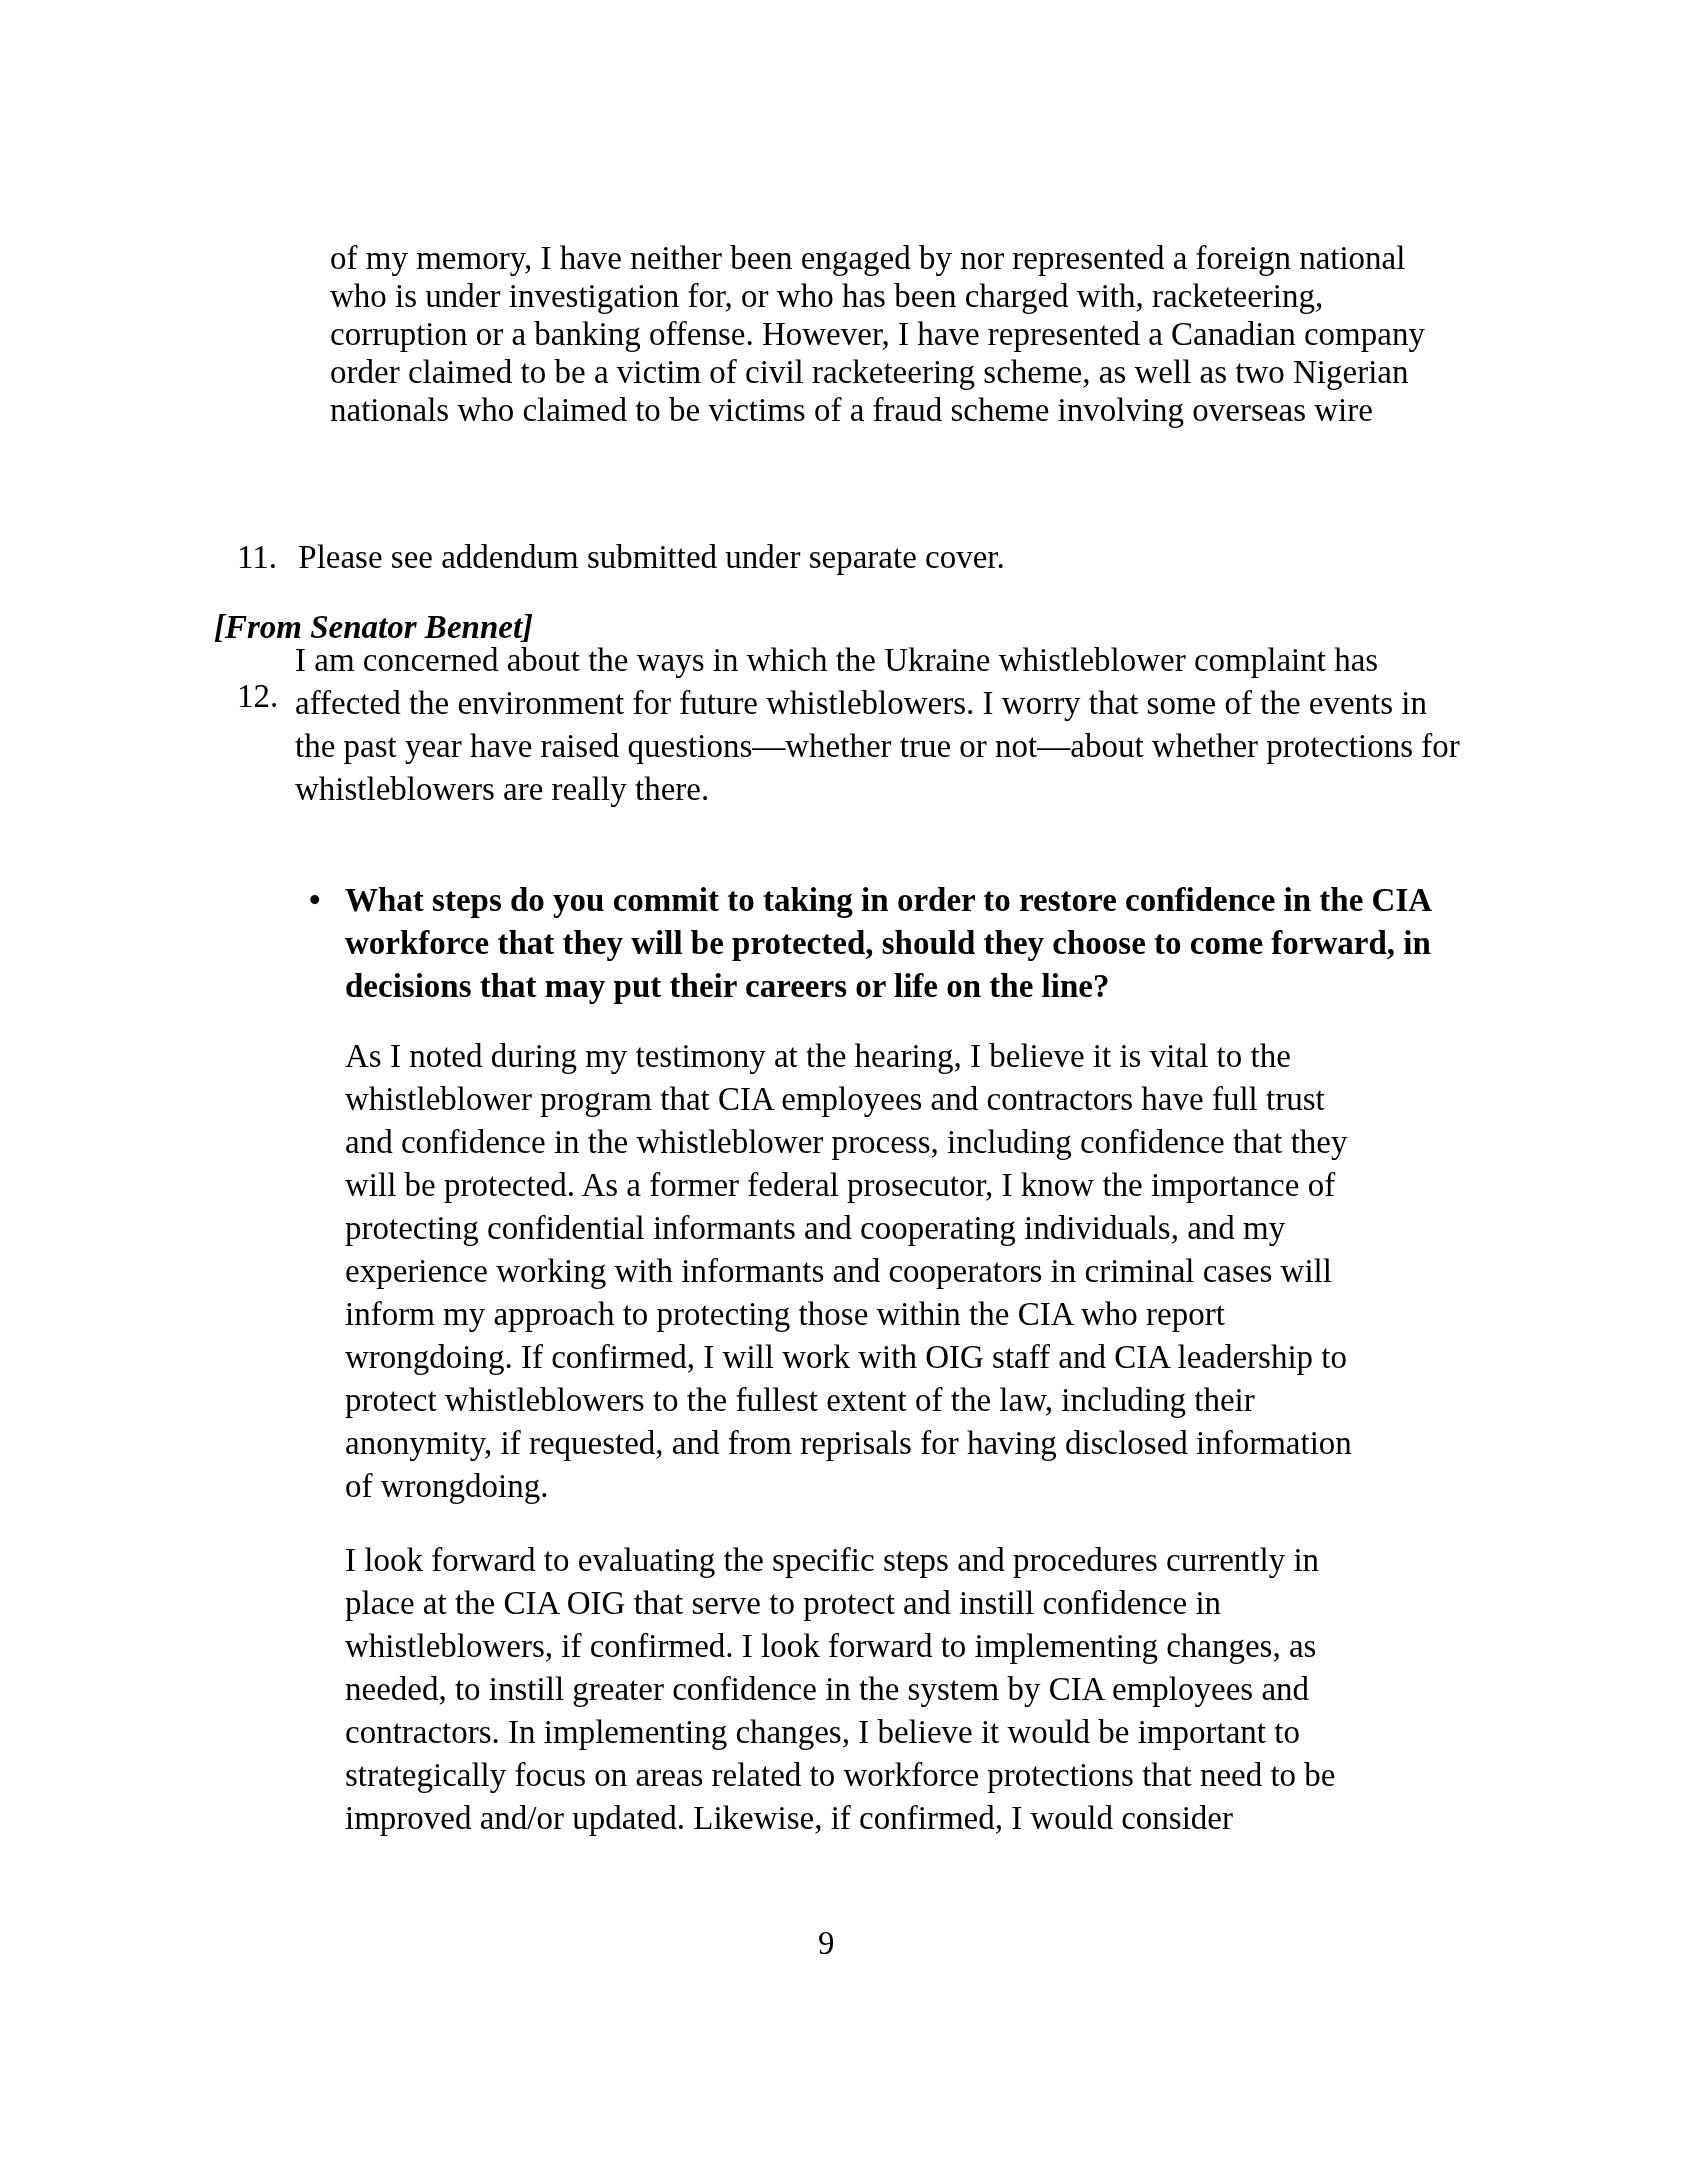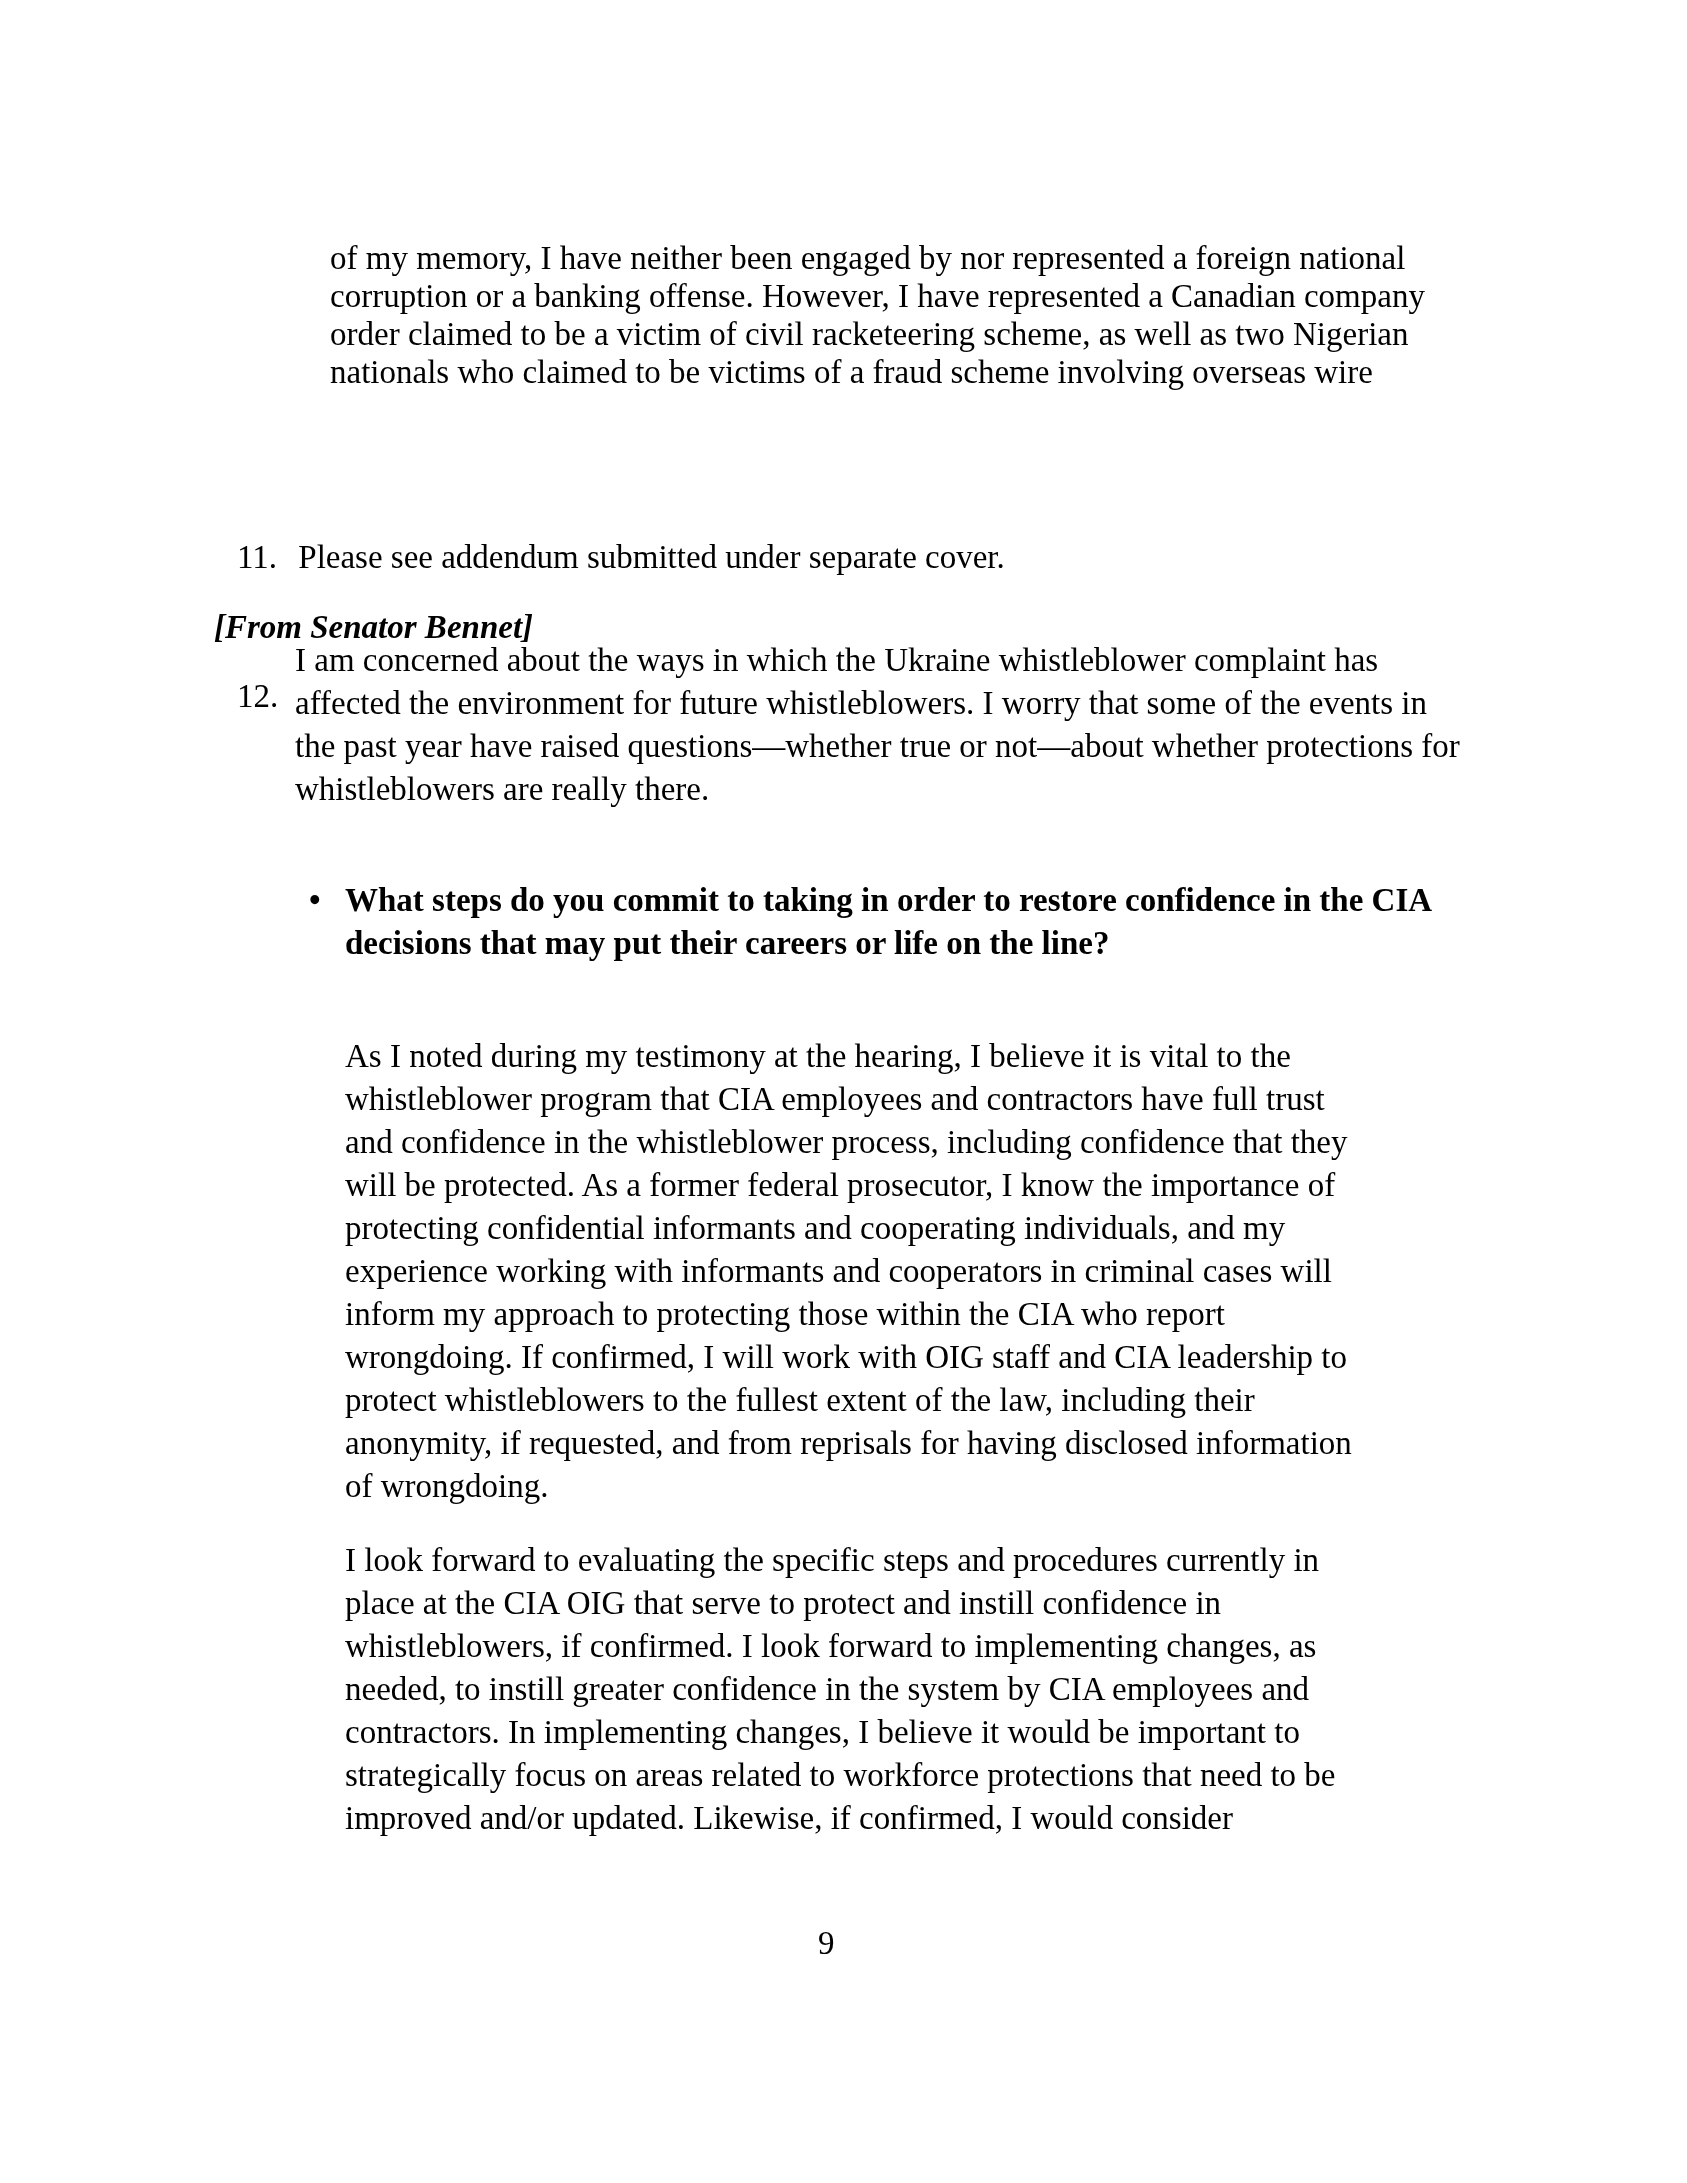--- a/index.html
+++ b/index.html
@@ -13,20 +13,21 @@
   .ital { font-style: italic; font-weight: bold; }
   .num { position: absolute; }
 </style>
 </head>
 <body>
 
 <div>
 
   <div class="blk tight" style="left:330px; top:239px;font-family:Liberation Serif, serif;">
     <span class="line">of my memory, I have neither been engaged by nor represented a foreign national</span>
+    <span class="line">who is under investigation for, or who has been charged with, racketeering,</span>
     <span class="line">corruption or a banking offense. However, I have represented a Canadian company</span>
     <span class="line">order claimed to be a victim of civil racketeering scheme, as well as two Nigerian</span>
     <span class="line">nationals who claimed to be victims of a fraud scheme involving overseas wire</span>
   </div>
 
   <div class="blk" style="left:237px; top:537px; line-height:40px;">
     <span>11.</span>
     <span style="margin-left:13px;">Please see addendum submitted under separate cover.</span>
   </div>
 
@@ -39,20 +40,21 @@
       <span class="line">affected the environment for future whistleblowers. I worry that some of the events in</span>
       <span class="line">the past year have raised questions—whether true or not—about whether protections for</span>
       <span class="line">whistleblowers are really there.</span>
     </div>
   </div>
 
   <div>
     <span class="num bold" style="left:309px; top:879px; line-height:43px;">•</span>
     <div class="blk loose bold" style="left:345px; top:879px;">
       <span class="line">What steps do you commit to taking in order to restore confidence in the CIA</span>
+      <span class="line">workforce that they will be protected, should they choose to come forward, in</span>
       <span class="line">decisions that may put their careers or life on the line?</span>
     </div>
   </div>
 
   <div class="blk loose" style="left:345px; top:1035px;">
     <span class="line">As I noted during my testimony at the hearing, I believe it is vital to the</span>
     <span class="line">whistleblower program that CIA employees and contractors have full trust</span>
     <span class="line">and confidence in the whistleblower process, including confidence that they</span>
     <span class="line">will be protected. As a former federal prosecutor, I know the importance of</span>
     <span class="line">protecting confidential informants and cooperating individuals, and my</span>

